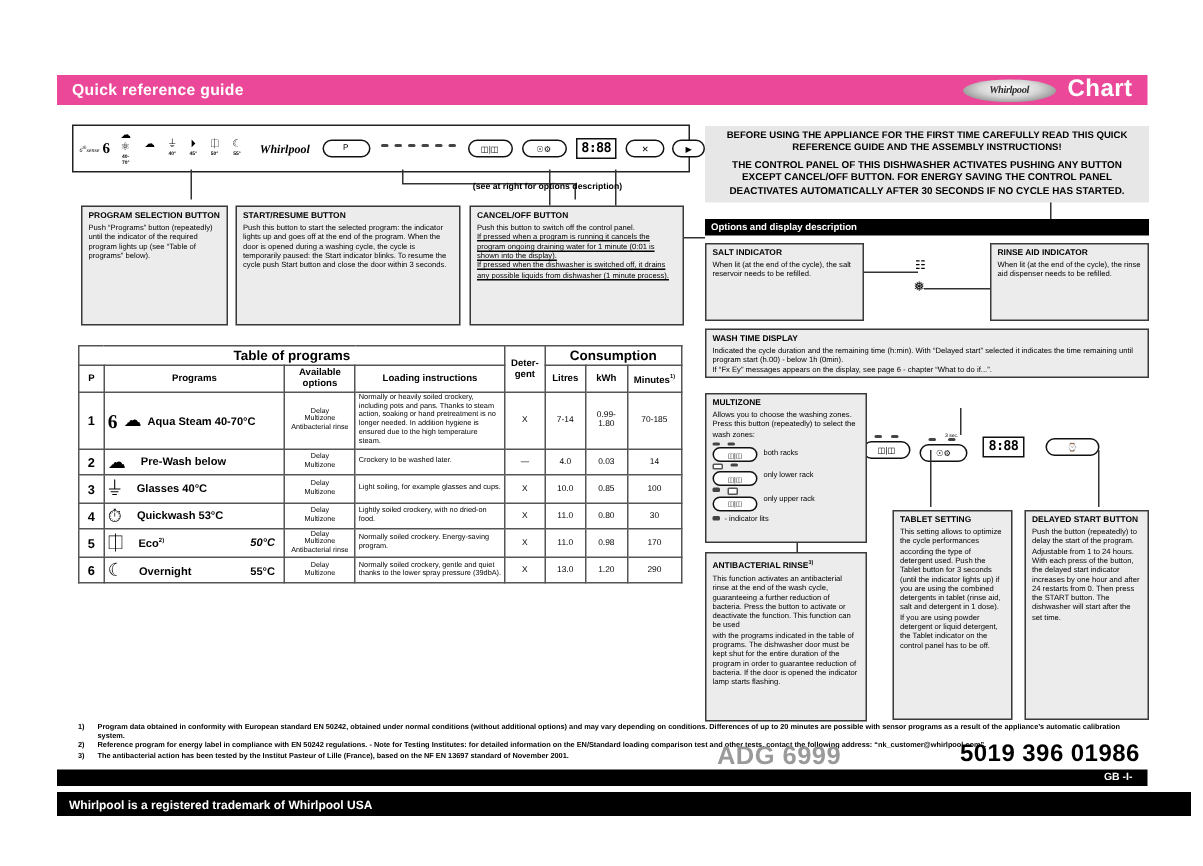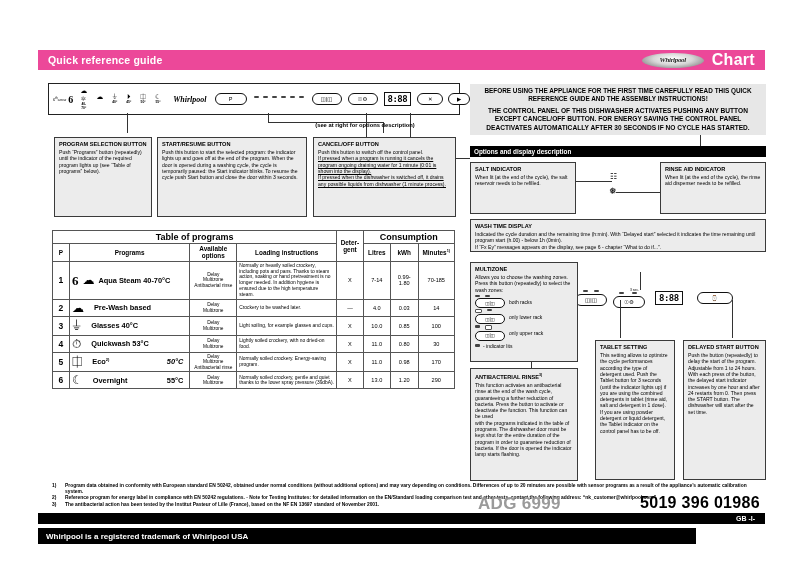--- a/index.html
+++ b/index.html
@@ -63,21 +63,21 @@
   .pval{font-size:5.6px;text-align:center;}
 
   
   #notes{position:absolute;left:52px;top:483px;width:700px;font-size:4.9px;line-height:5.9px;font-weight:bold;}
   #notes .row{display:flex;gap:4px;margin-bottom:.5px;}
   #notes .n{width:9px;flex:none;}
 
   
   #model{position:absolute;left:478px;top:494px;font-size:17px;font-weight:bold;color:#9a9a9a;letter-spacing:.3px;}
   #code{position:absolute;left:640px;top:494px;font-size:16px;font-weight:bold;letter-spacing:.3px;}
-  #footbar{position:absolute;left:38px;top:528px;width:658px;height:16px;background:#000;color:#fff;
+  #footbar{position:absolute;left:38px;top:528px;width:756px;height:16px;background:#000;color:#fff;
            display:flex;align-items:center;justify-content:space-between;padding:0 8px;box-sizing:border-box;}
   #footbar .l{font-size:8px;font-weight:bold;}
   #footbar .r{font-size:7px;font-weight:bold;}
   #gbbar{position:absolute;left:38px;top:513px;width:727px;height:11px;background:#000;color:#fff;
          display:flex;align-items:center;justify-content:flex-end;padding-right:10px;box-sizing:border-box;
          font-size:7px;font-weight:bold;}
 
   
   .ln{position:absolute;background:#333;}
 </style>
@@ -354,21 +354,21 @@
       <td class="pval">7-14</td>
       <td class="pval">0.99-1.80</td>
       <td class="pval">70-185</td>
     </tr>
 
     <tr>
       <td class="cellnum">2</td>
       <td>
         <div style="display:flex;align-items:center;gap:10px;">
           <span style="font-size:12px;">☁</span>
-          <span class="pname">Pre-Wash based</span>
+          <span class="pname">Pre-Wash below</span>
         </div>
       </td>
       <td class="popt" style="white-space:pre-line;">Delay
 Multizone</td>
       <td class="pload">Crockery to be washed later.</td>
       <td class="pval">—</td>
       <td class="pval">4.0</td>
       <td class="pval">0.03</td>
       <td class="pval">14</td>
     </tr>

